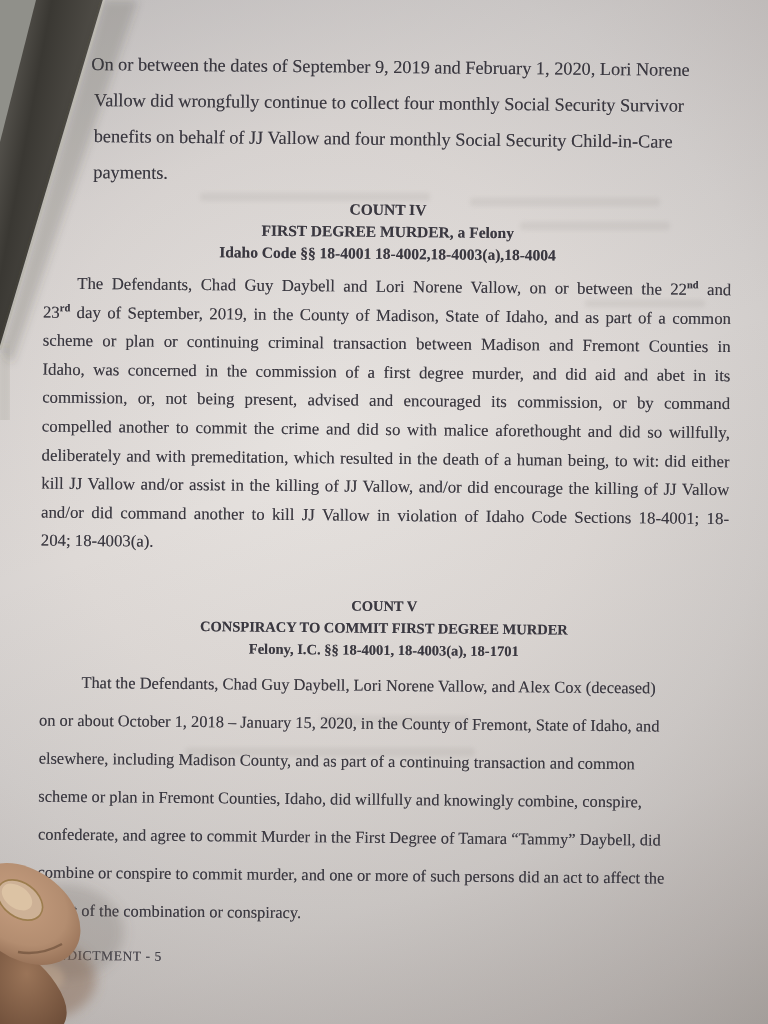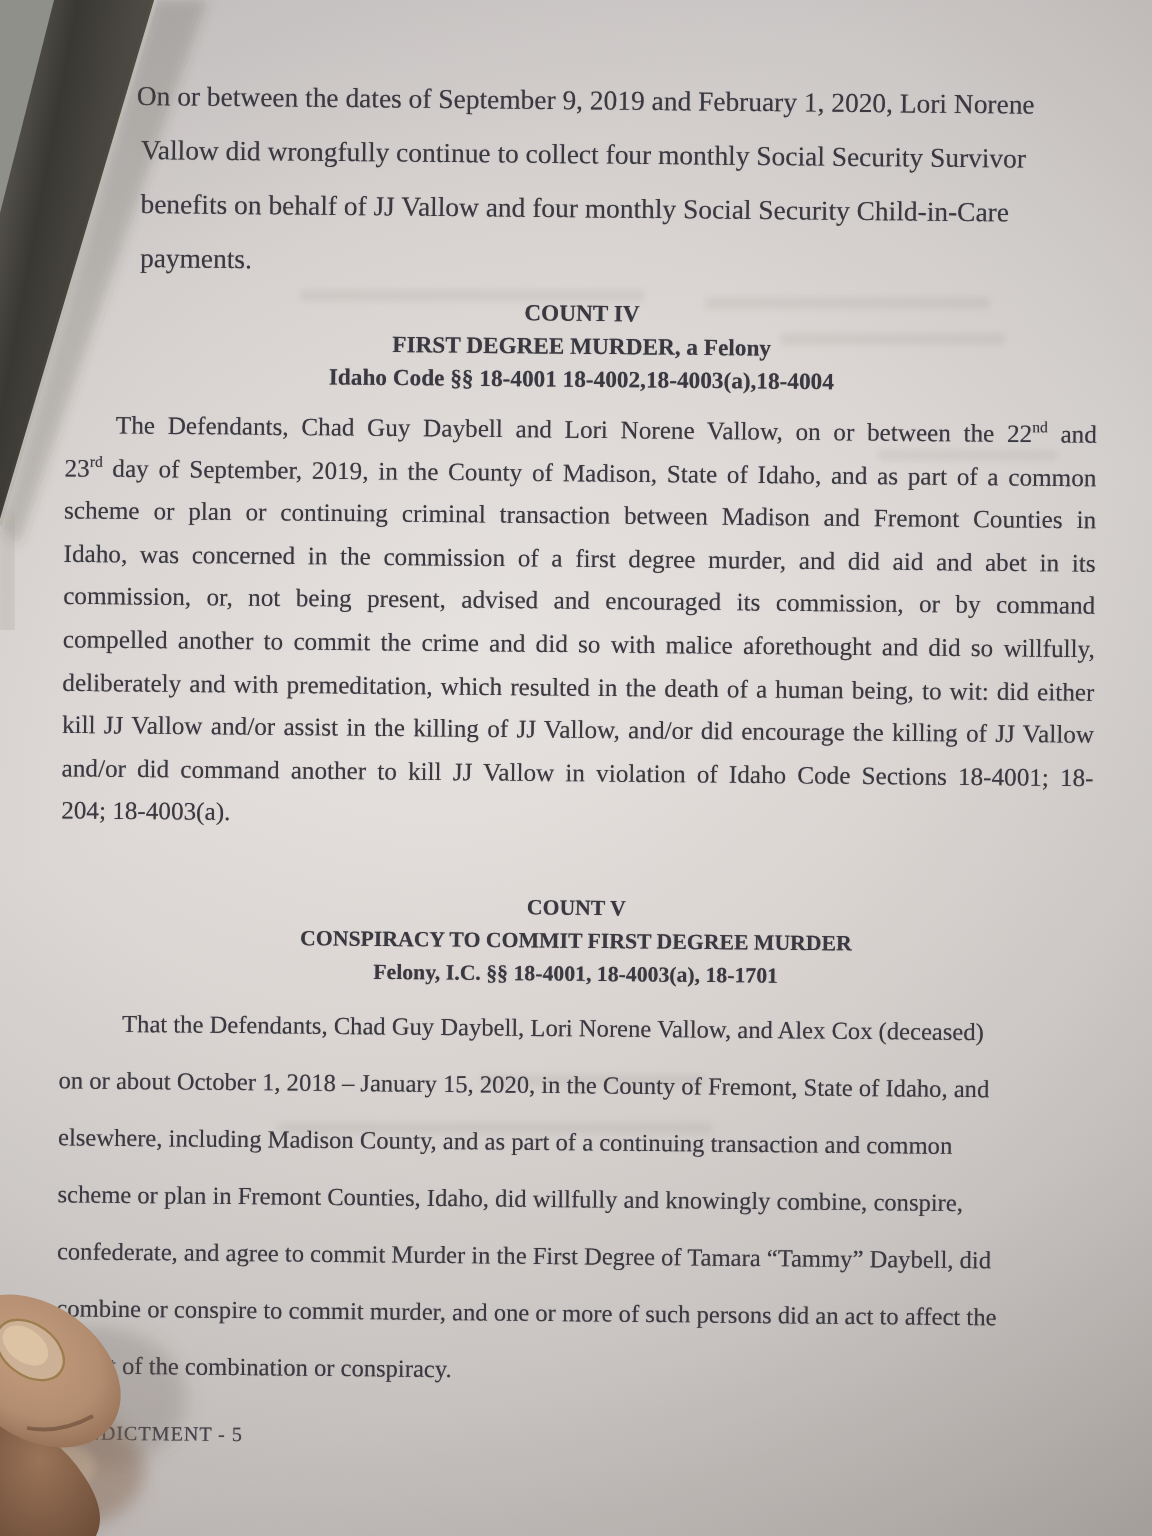--- a/index.html
+++ b/index.html
@@ -17,21 +17,21 @@
     position:absolute; inset:0;
     background:linear-gradient(160deg, rgba(150,148,152,0.30) 0%, rgba(150,148,152,0.10) 18%, rgba(255,255,255,0) 45%, rgba(120,112,105,0.10) 80%, rgba(100,92,85,0.22) 100%);
   }
   .sheet-content {
     position:absolute; left:46px; right:34px; top:0; height:1024px;
     transform:rotate(0.55deg); transform-origin:40px 0;
     color:#3a3840;
     text-shadow:0 0 0.6px rgba(58,56,64,0.55);
   }
   .doc-line { white-space:nowrap; overflow:visible; }
-  sup { font-size:0.62em; line-height:0; vertical-align:super; }
+  sup { font-size:0.62em; line-height:0; vertical-align:super;font-weight:bold; }
 
   
   .p6 { margin-top:46px; padding-left:49px; font-size:18.3px; line-height:36px; }
   .p6 .doc-line { height:36px; }
   .p6 .doc-line:first-child { text-indent:-26px; }
 
   
   .count-heading { text-align:center; font-weight:bold; line-height:22px; }
   .h4 { margin-top:6px; font-size:15.5px; }
   .h5 { margin-top:36px; font-size:14.5px; }

